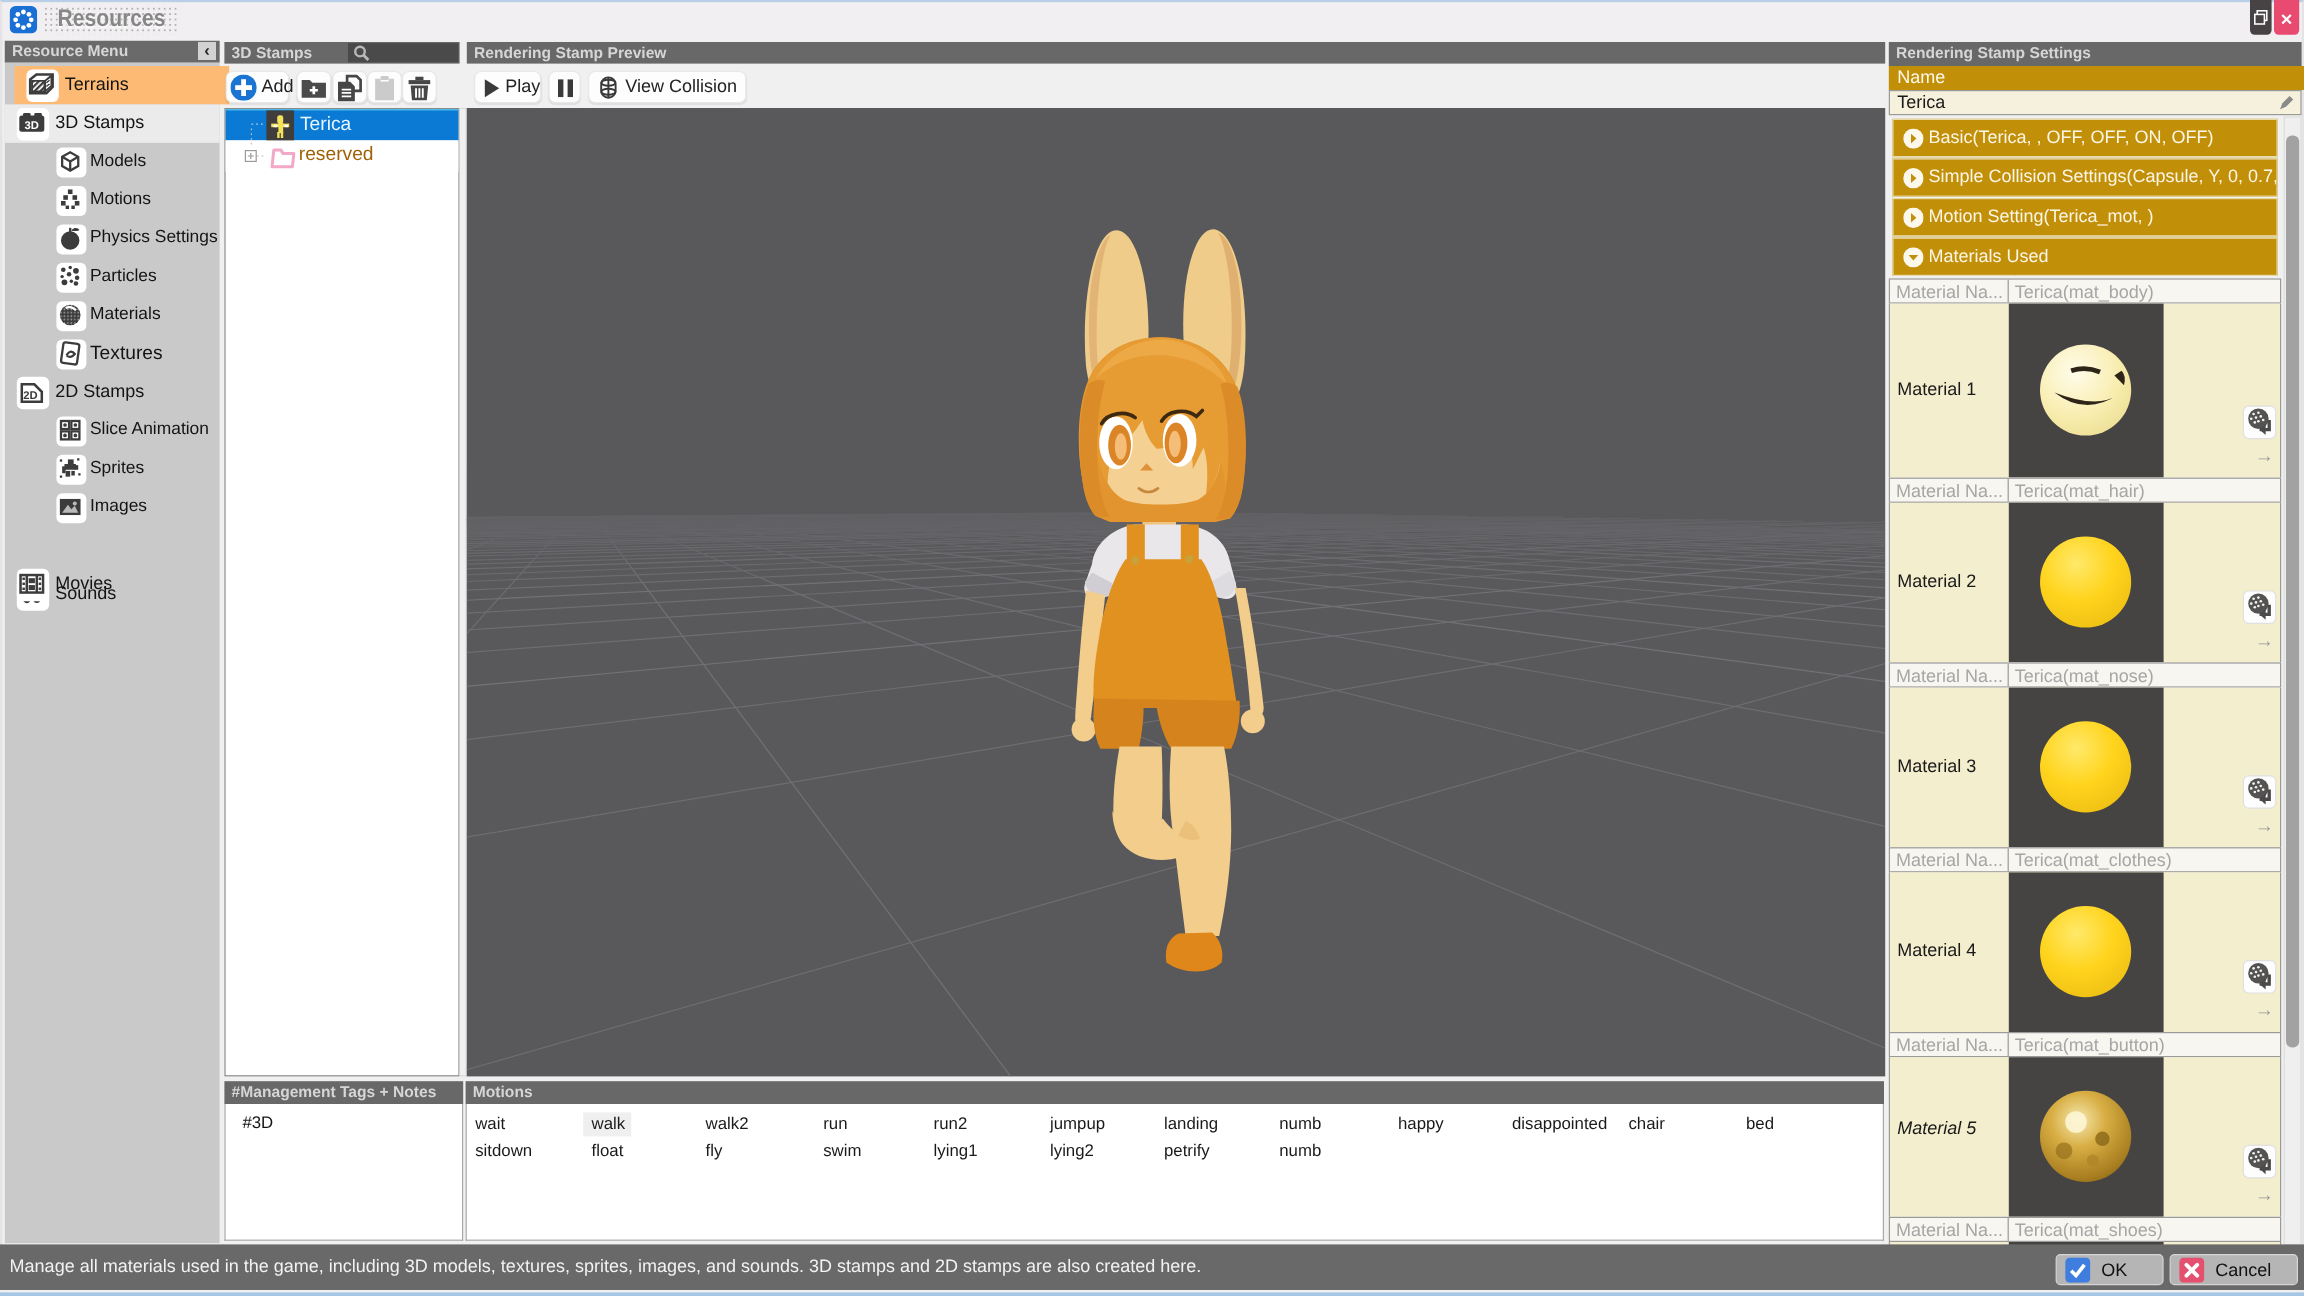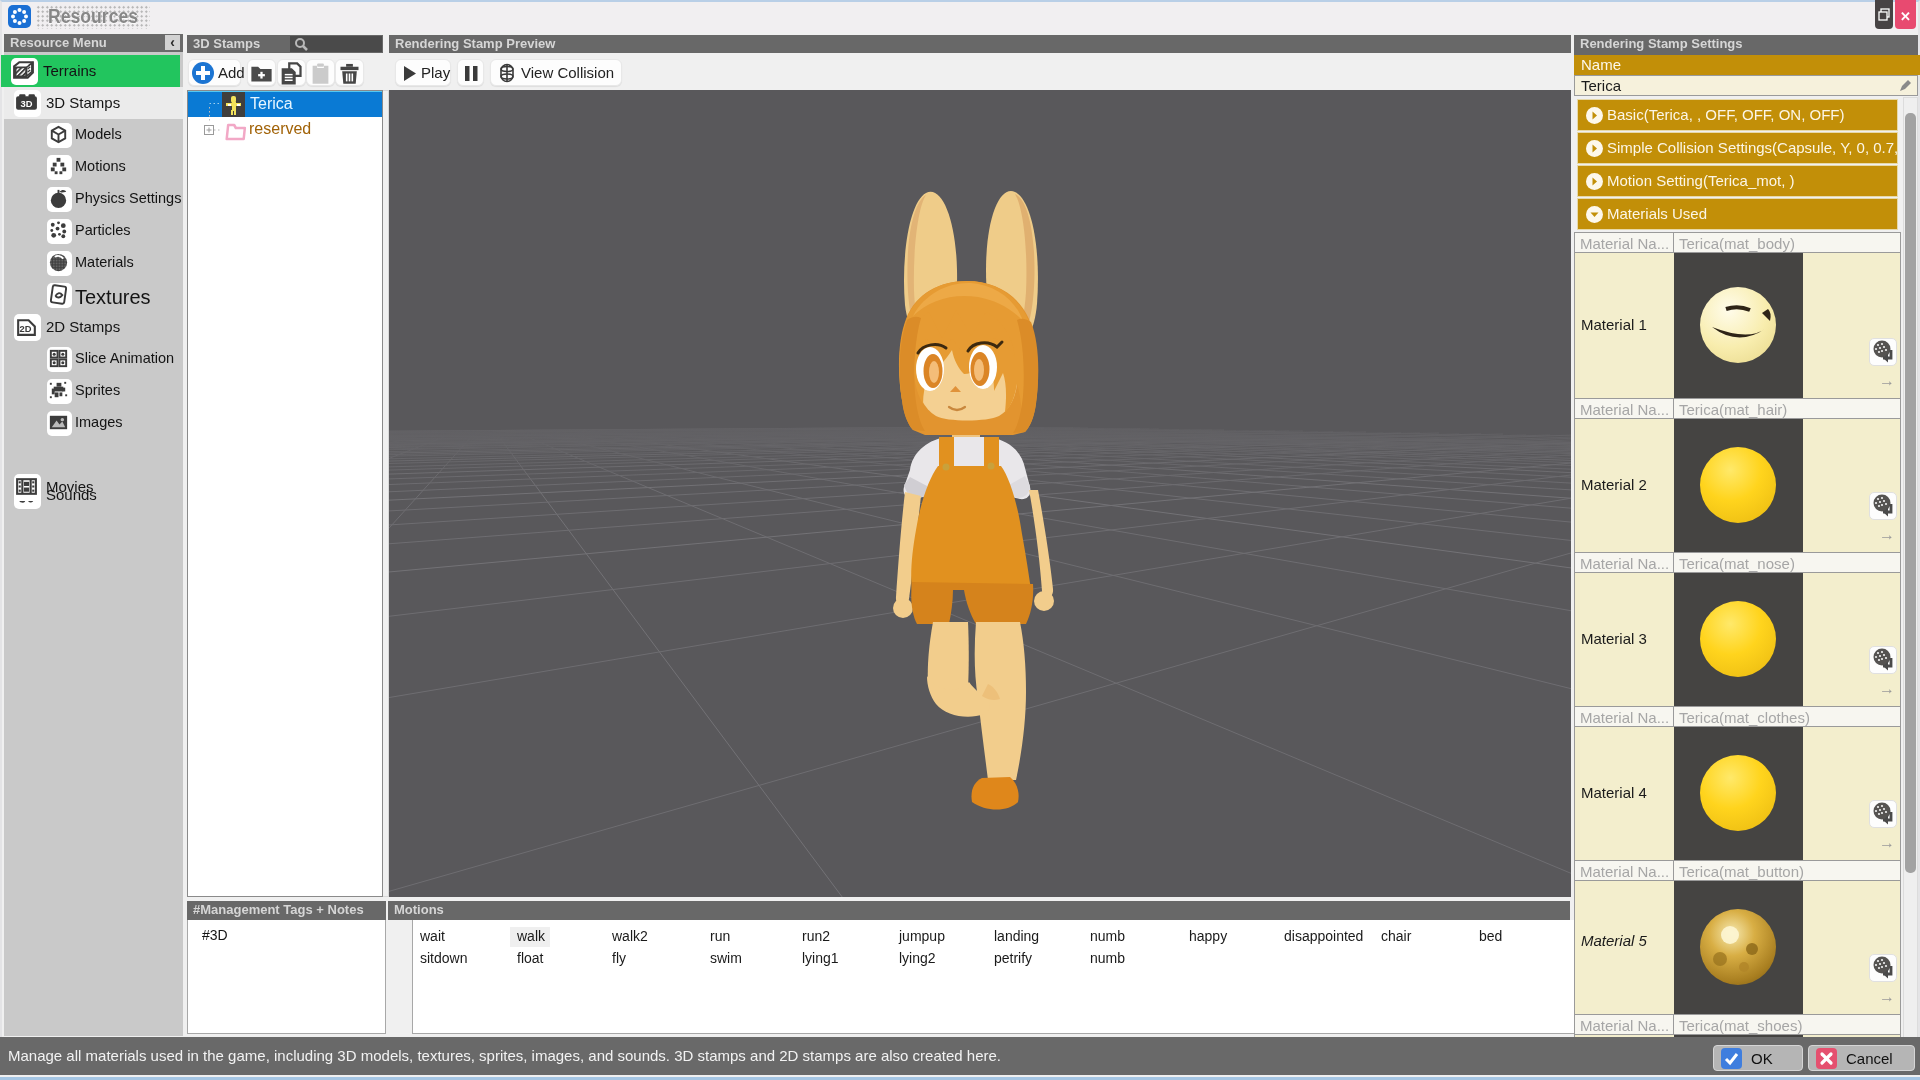--- a/index.html
+++ b/index.html
@@ -39,21 +39,21 @@
 #row-reserved .txt { position:absolute; left:61px; top:3px; color:#a16207; font-size:16px; }
 
 #mghead { left:187px; top:901px; width:199px; height:19px; }
 #mgbody { position:absolute; left:187px; top:920px; width:199px; height:114px; background:#fff; border:1px solid #a8a8a8; border-top:none; }
 
 #pvhead { left:389px; top:35px; width:1182px; height:18px; }
 #toolbar2 { position:absolute; left:395px; top:56px; }
 #viewport { position:absolute; left:389px; top:90px; width:1182px; height:807px; background:#59585b; overflow:hidden; }
 
 #mohead { left:388px; top:901px; width:1182px; height:19px; }
-#mobody { position:absolute; left:412px; top:920px; width:1182px; height:114px; background:#fff; border:1px solid #a8a8a8; border-top:none;padding-left:40px; }
+#mobody { position:absolute; left:388px; top:920px; width:1182px; height:114px; background:#fff; border:1px solid #a8a8a8; border-top:none;padding-left:40px; }
 .mot { position:absolute; font-size:14px; color:#1a1a1a; top:8px; white-space:nowrap; }
 .mot2 { position:absolute; font-size:14px; color:#1a1a1a; top:30px; white-space:nowrap; }
 
 #sthead { left:1574px; top:35px; width:344px; height:20px; }
 #namebar { position:absolute; left:1574px; top:55px; width:413px; height:20px; background:#c28f08; color:#fdf8ea; font-size:15px; line-height:20px; padding-left:7px; }
 #nameinput { position:absolute; left:1574px; top:75px; width:344px; height:21px; background:#f6f1dc; border:1px solid #9a9a9a; color:#1a1a1a; font-size:15px; line-height:19px; padding-left:6px; }
 .goldbar { position:absolute; left:1577px; width:321px; height:32px; background:#c28f08; border:1px solid #e7d9a8; color:#fcf6e6; font-size:15px; line-height:30px; padding-left:29px; white-space:nowrap; overflow:hidden; }
 .goldbar svg { position:absolute; left:8px; top:7px; }
 .mathead { position:absolute; left:1574px; width:327px; height:21px; background:#f7f6f0; border:1px solid #9a9a9a; font-size:15px; color:#a6a6a6; }
 .mathead .c1 { position:absolute; left:5px; top:2px; }
@@ -98,21 +98,21 @@
         <rect x="6" y="9" width="8" height="8"></rect>
         <rect x="4" y="12" width="8" height="8" fill="#474344"></rect>
       </g>
     </svg></div>
 <div id="btn-close">✕</div>
 
 <div id="sidebar">
 <div id="sb-head">Resource Menu<span id="sb-collapse">‹</span></div>
 </div>
 <div id="sbrows">
-    <div class="sbrow" style="top:55px;left:1px;background:#22c55e;">
+    <div class="sbrow" style="top:55px;left:12px;background:#fdba74;">
 <div class="icbox" style="left:10px;top:3px;width:27px;height:27px;padding:1px;">
         <svg width="25" height="25" viewBox="0 0 24 24">
           <defs>
             <pattern id="tht" width="3.2" height="3.2" patternUnits="userSpaceOnUse" patternTransform="rotate(45)">
               <rect width="3.2" height="3.2" fill="#fff"></rect>
               <rect width="1.8" height="3.2" fill="#3c3c3c"></rect>
             </pattern>
           </defs>
           <path d="M3 8 L8 4 L21 4 L21 14 L16 19 L3 19 Z" fill="none" stroke="#3c3c3c" stroke-width="2"></path>
           <path d="M4.5 9 L14.5 9 L14.5 17.5 L4.5 17.5 Z" fill="url(#tht)" stroke="#3c3c3c" stroke-width="1.5"></path>
@@ -209,21 +209,21 @@
     </div>
 <div class="sbrow" style="top:279px;left:4px;">
 <div class="icbox" style="left:43px;top:4px;width:25px;height:25px;padding:1px;">
         <svg width="23" height="23" viewBox="0 0 24 24">
           <g fill="none" stroke="#3c3c3c" stroke-width="2">
             <rect x="5" y="3" width="14" height="18" rx="2" transform="rotate(8 12 12)"></rect>
             <path d="M 9 14 Q 12 8 16 12 Q 13 17 9 14" transform="rotate(8 12 12)"></path>
           </g>
         </svg>
       </div>
-<span class="lbl" style="left:71px;font-size:20px;">Textures</span>
+<span class="lbl" style="left:71px;font-size:16px;">Textures</span>
     </div>
 <div class="sbrow" style="top:311px;left:4px;">
 <div class="icbox" style="left:10px;top:3px;width:27px;height:27px;padding:1px;">
         <svg width="25" height="25" viewBox="0 0 24 24">
           <g fill="none" stroke="#3c3c3c" stroke-width="2">
             <path d="M4 6 L14 6 L20 12 L20 20 L4 20 Z"></path>
           </g>
           <text x="11" y="17.5" font-size="9" font-weight="bold" fill="#3c3c3c" text-anchor="middle" font-family="Liberation Sans">2D</text>
         </svg>
       </div>

